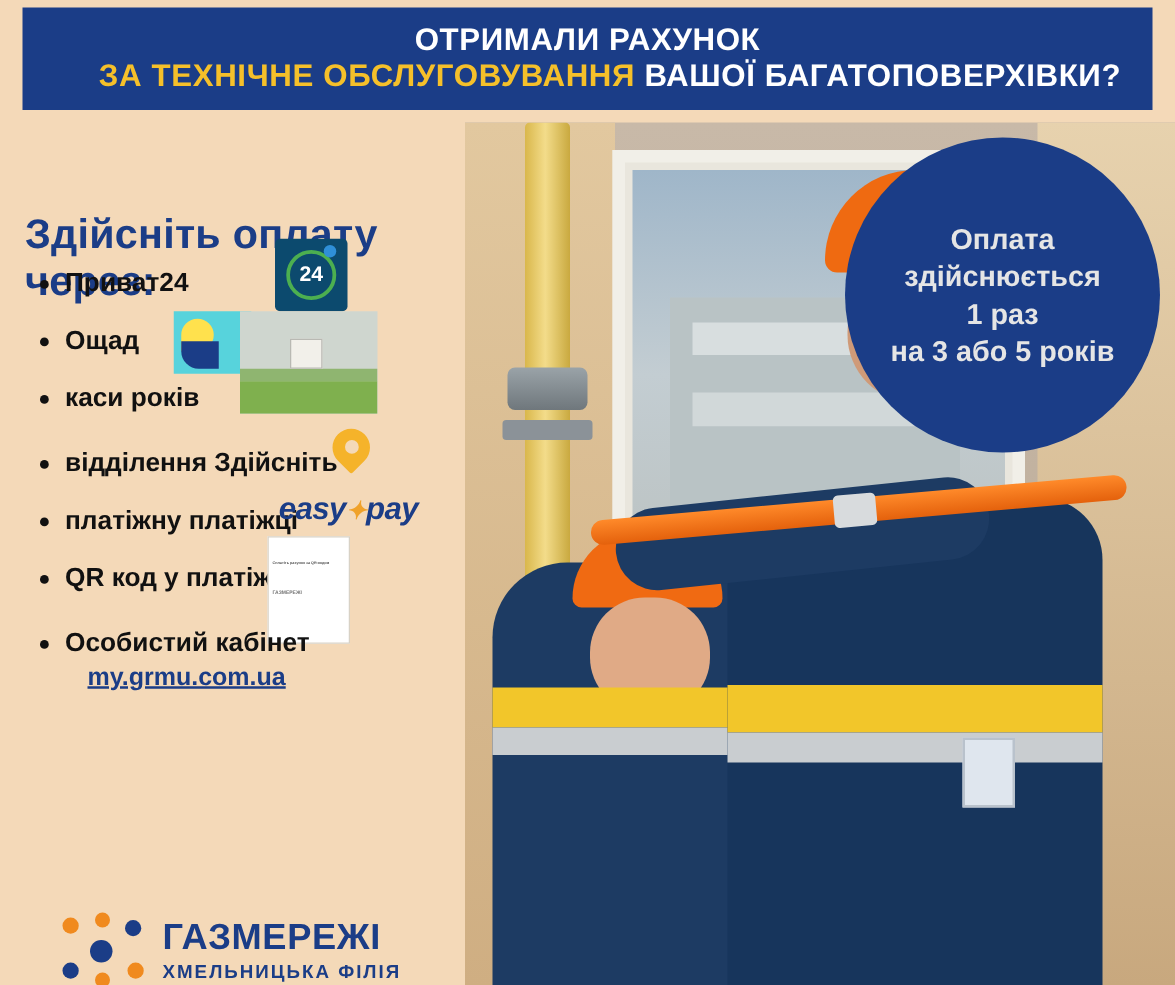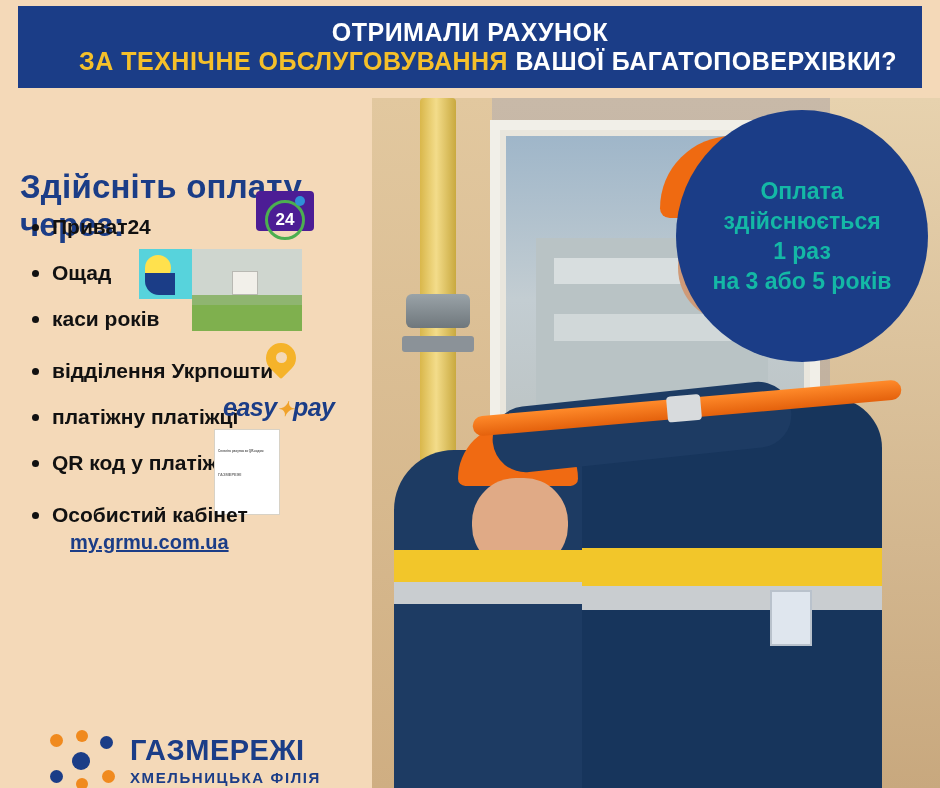--- a/index.html
+++ b/index.html
@@ -106,24 +106,23 @@
 
   
   .chip {
     position: absolute;
     display: inline-block;
   }
   .chip-p24 {
     left: 196px;
     top: -24px;
     width: 58px;
-    height: 40px;
-    background: #4c1d95;
+    height: 58px;
+    background: #0c4a6e;
     border-radius: 4px;
-    margin-left: 36px;
   }
   .chip-p24 .ring {
     position: absolute;
     left: 9px;
     top: 9px;
     width: 40px;
     height: 40px;
     border-radius: 50%;
     border: 3px solid #4caf50;
     box-sizing: border-box;
@@ -436,21 +435,21 @@
     border-radius: 50%;
     background: #1b3d87;
     display: flex;
     flex-direction: column;
     align-items: center;
     justify-content: center;
     text-align: center;
     gap: 2px;
   }
   .circle .cl {
-    color: #14b8a6;
+    color: #e5e5e5;
     font-size: 23px;
     font-weight: bold;
     line-height: 1.22;
     white-space: nowrap;
   }
 </style>
 </head>
 <body>
 
 <div class="poster">
@@ -485,21 +484,21 @@
       <li class="tall">
         <span>каси років</span>
         <span class="chip chip-bank">
           <span class="shelf"></span>
           <span class="box"></span>
           <span class="band"></span>
         </span>
       </li>
 
       <li>
-        <span>відділення Укрпошти</span>
+        <span>відділення Здійсніть</span>
         <span class="chip chip-pin">
           <span class="pin"></span>
           <span class="hole"></span>
         </span>
       </li>
 
       <li>
         <span>платіжну платіжці</span>
         <span class="chip chip-easypay"><span>easy</span><span class="star">✦</span><span>pay</span></span>
       </li>

